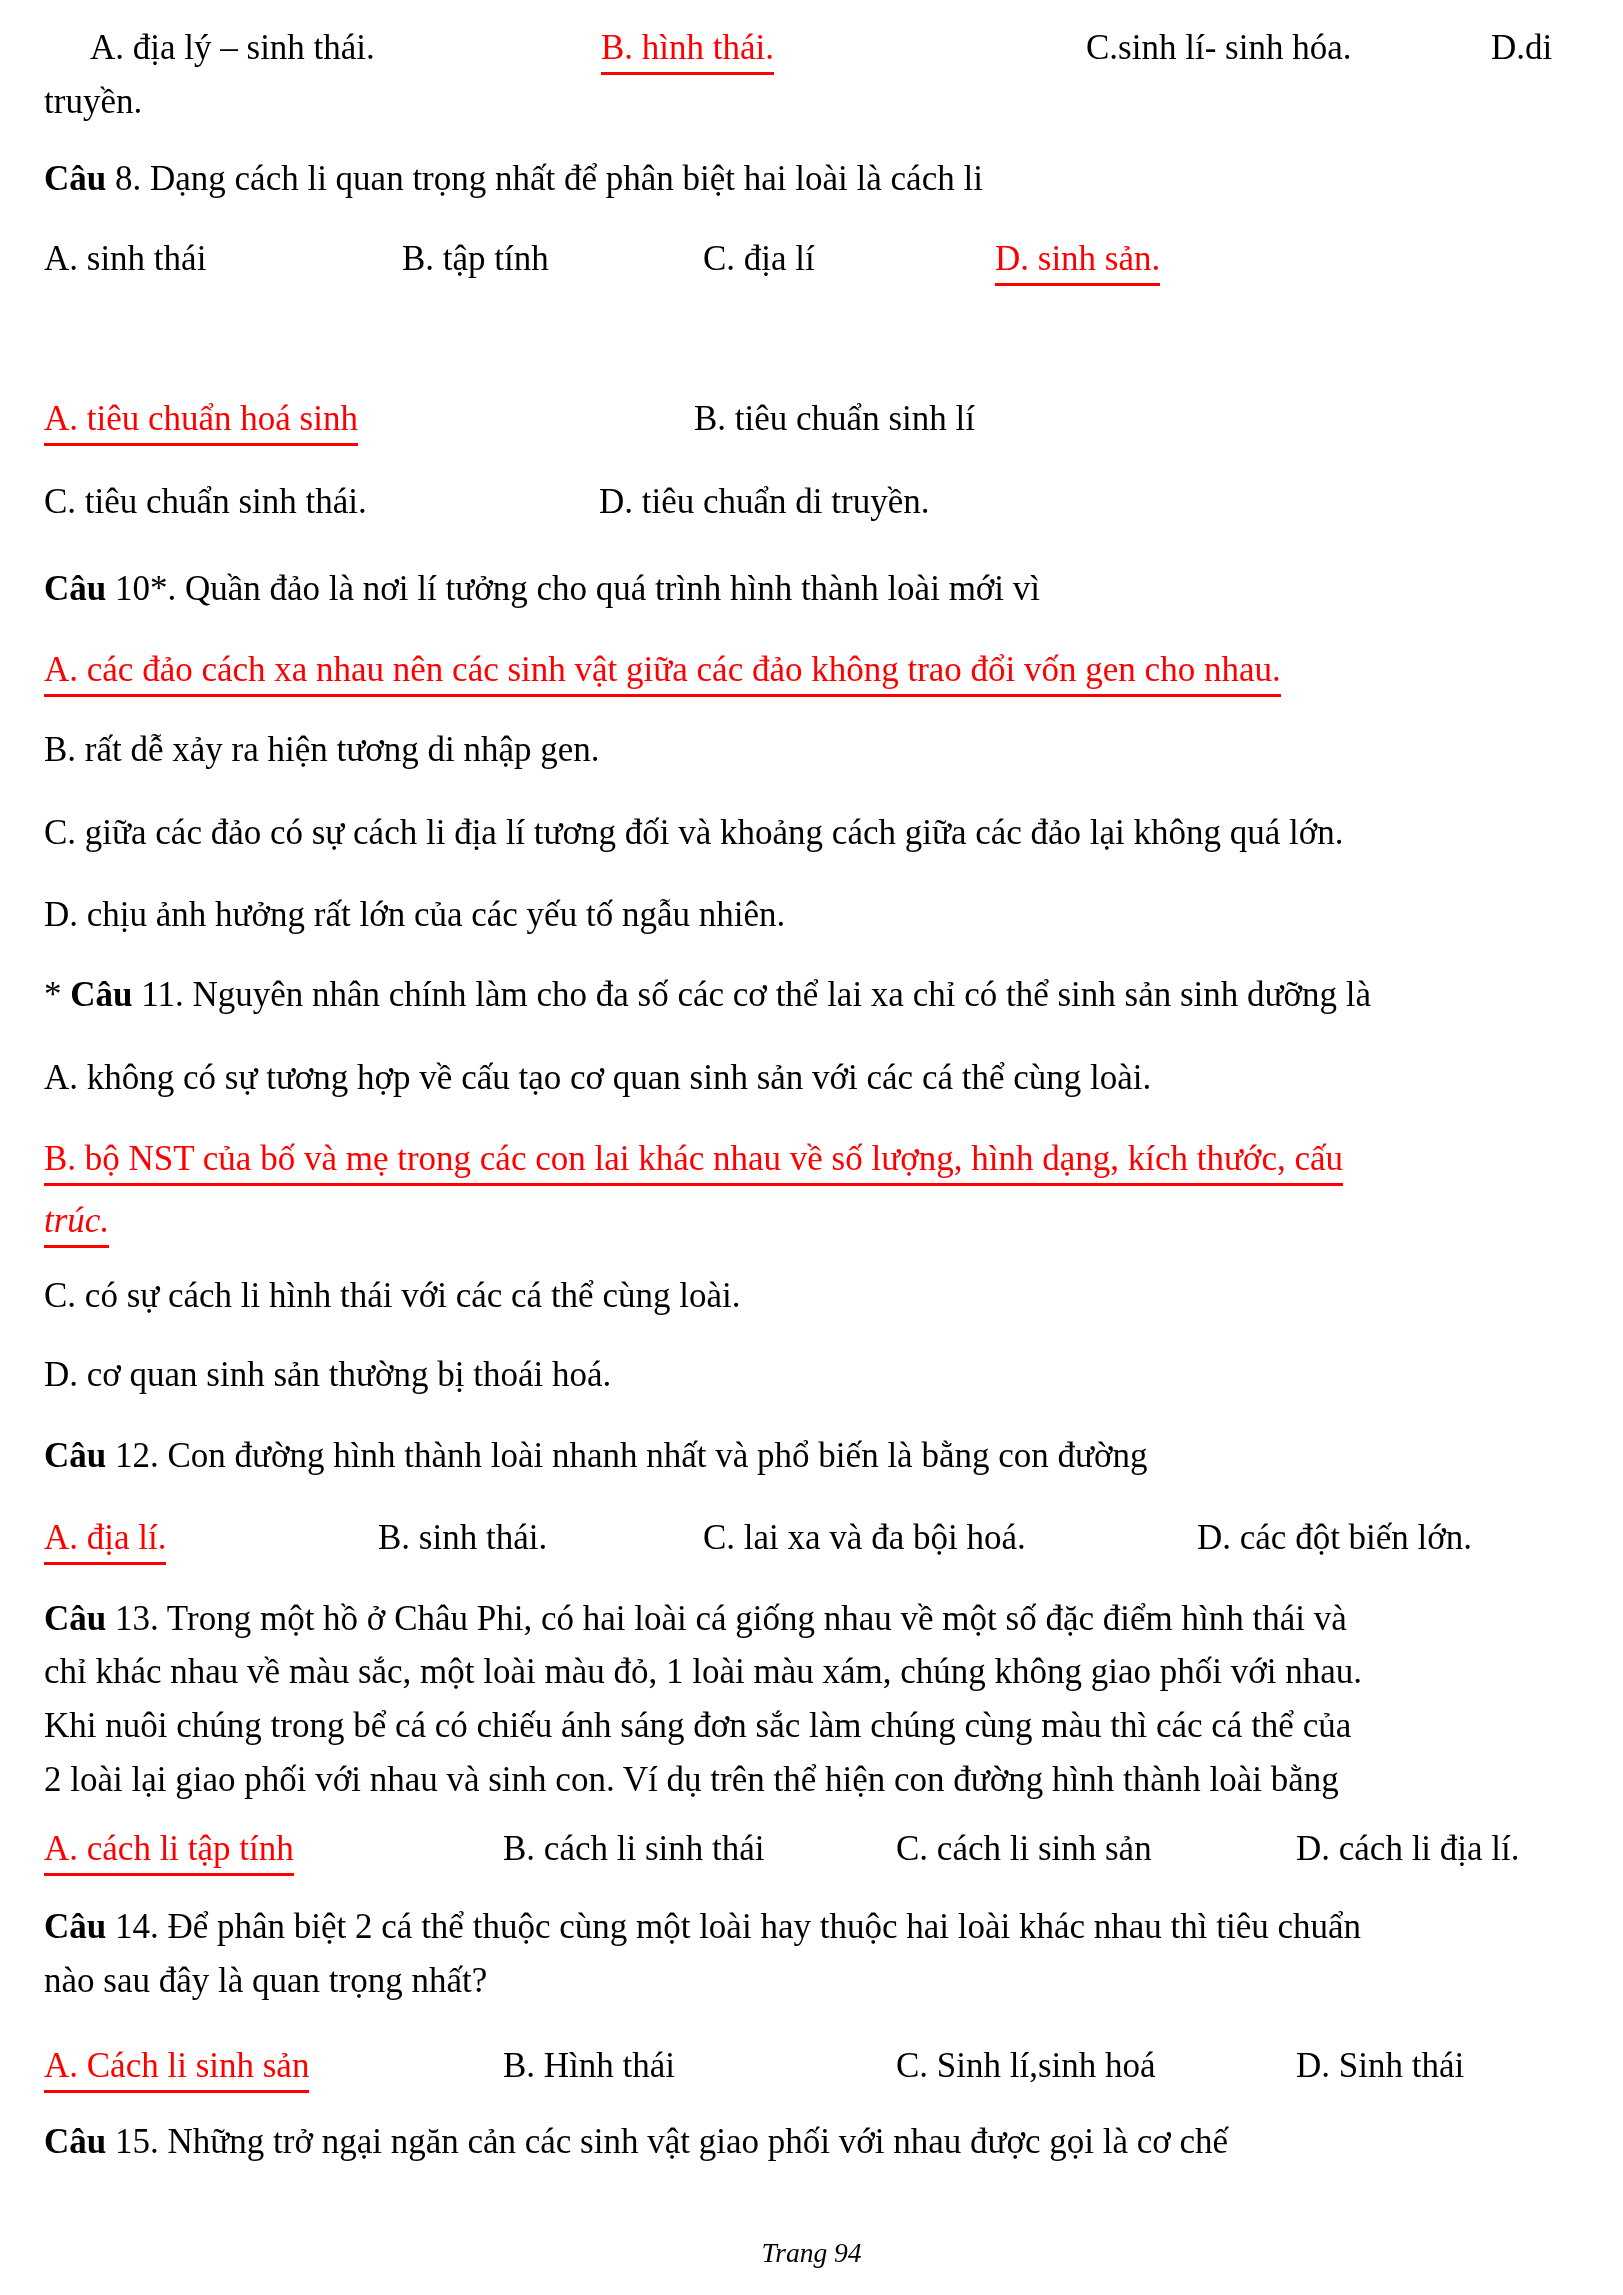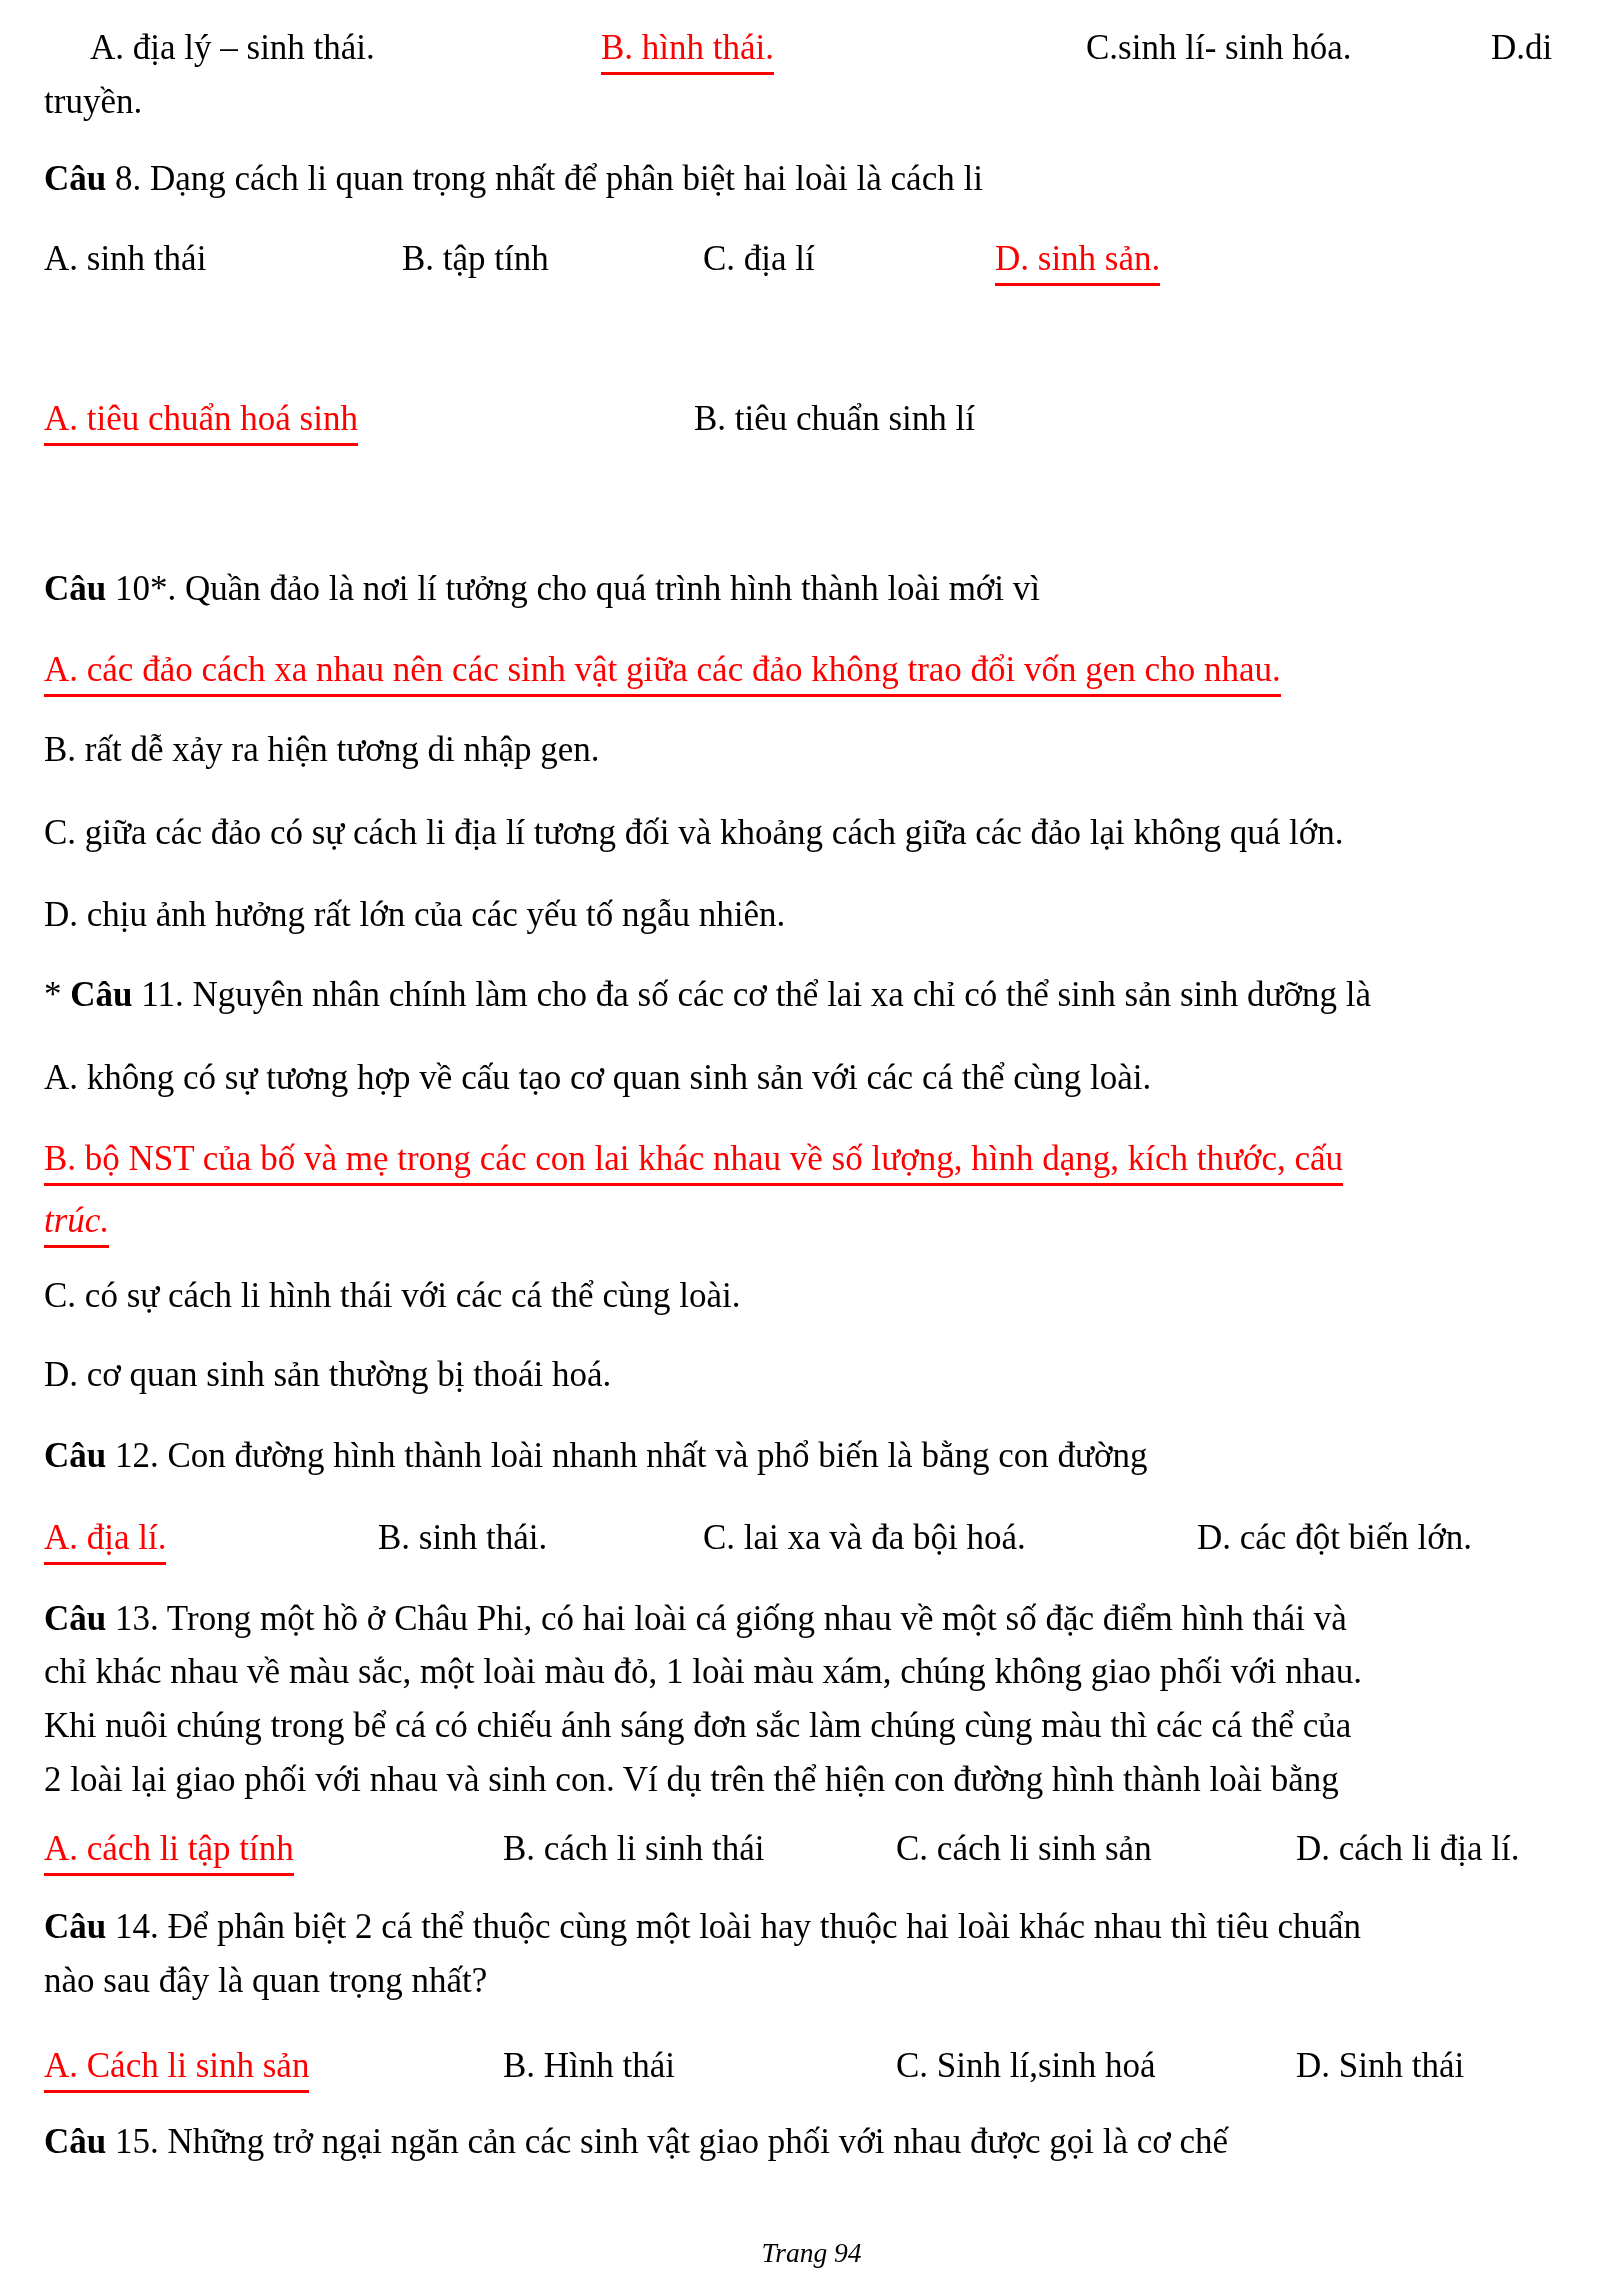--- a/index.html
+++ b/index.html
@@ -64,20 +64,24 @@
     </div>
     <div class="line" style="top: 239px;">
       <span class="cell" style="left: 44px;"><span class="seg">A. sinh thái</span></span>
       <span class="cell" style="left: 402px;"><span class="seg">B. tập tính</span></span>
       <span class="cell" style="left: 703px;"><span class="seg">C. địa lí</span></span>
       <span class="cell" style="left: 995px;"><span class="seg answer">D. sinh sản.</span></span>
     </div>
     <div class="line" style="top: 399px;">
       <span class="cell" style="left: 44px;"><span class="seg answer">A. tiêu chuẩn hoá sinh</span></span>
       <span class="cell" style="left: 694px;"><span class="seg">B. tiêu chuẩn sinh lí</span></span>
+    </div>
+    <div class="line" style="top: 482px;">
+      <span class="cell" style="left: 44px;"><span class="seg">C. tiêu chuẩn sinh thái.</span></span>
+      <span class="cell" style="left: 599px;"><span class="seg">D. tiêu chuẩn di truyền.</span></span>
     </div>
     <div class="line" style="top: 569px;">
       <span class="cell" style="left: 44px;"><span class="seg bold">Câu</span><span class="seg"> 10*. Quần đảo là nơi lí tưởng cho quá trình hình thành loài mới vì</span></span>
     </div>
     <div class="line" style="top: 650px;">
       <span class="cell" style="left: 44px;"><span class="seg answer">A. các đảo cách xa nhau nên các sinh vật giữa các đảo không trao đổi vốn gen cho nhau.</span></span>
     </div>
     <div class="line" style="top: 730px;">
       <span class="cell" style="left: 44px;"><span class="seg">B. rất dễ xảy ra hiện tương di nhập gen.</span></span>
     </div>

